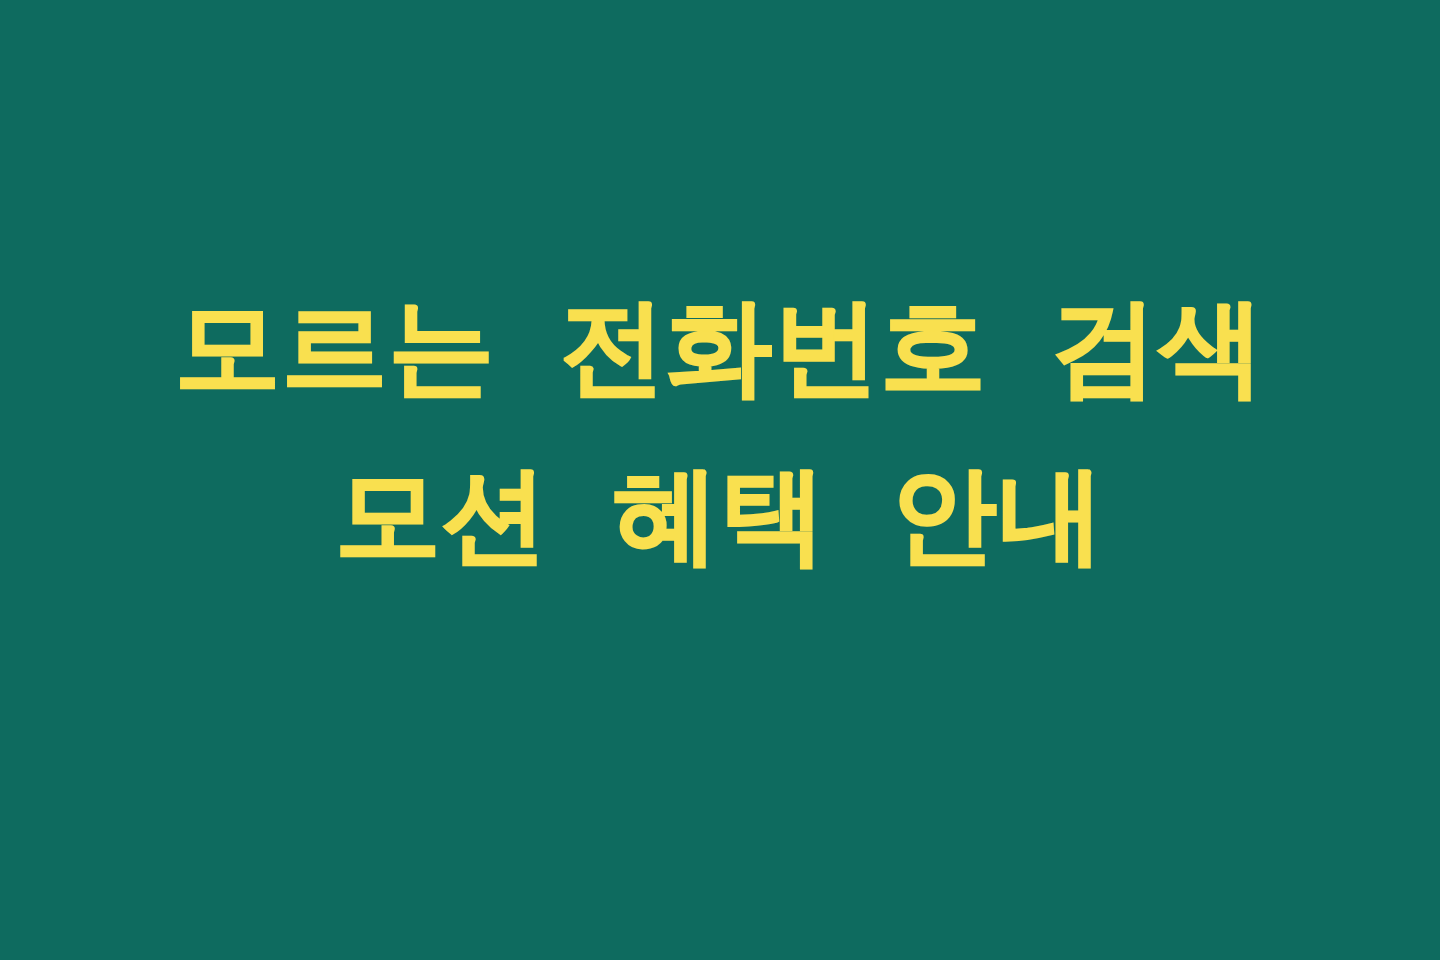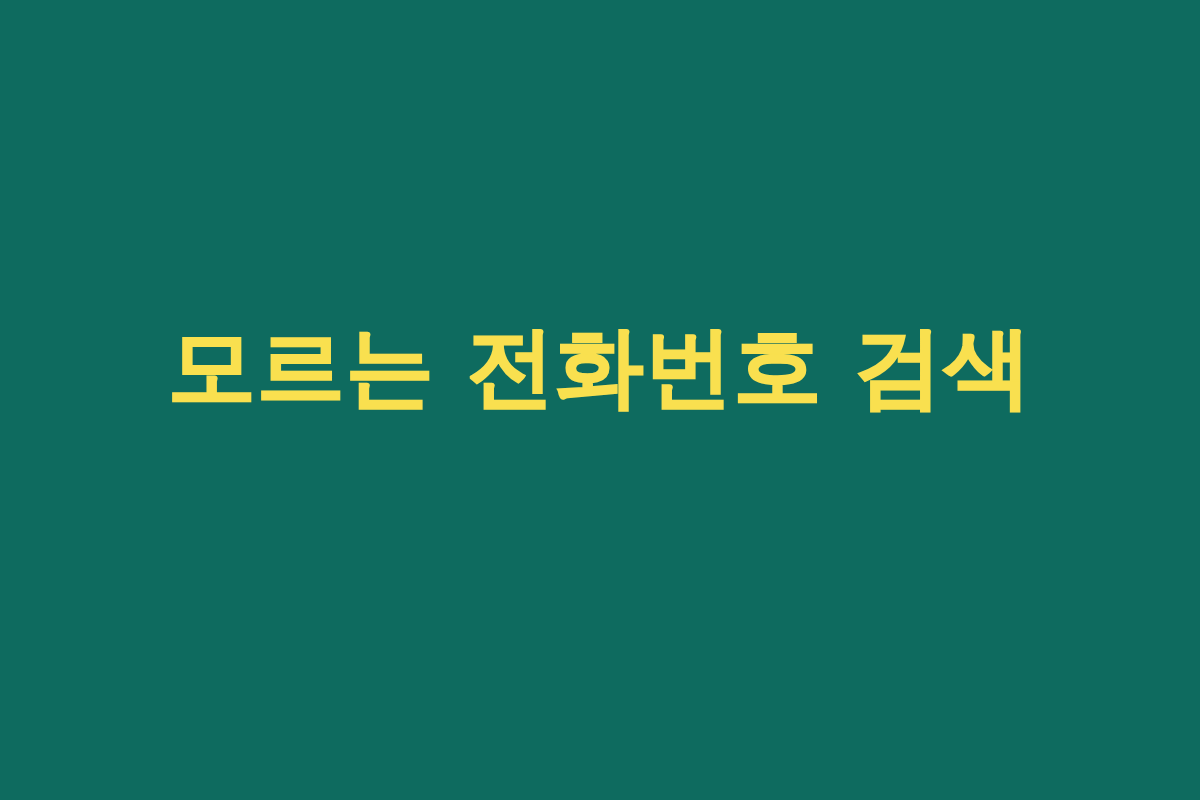--- a/index.html
+++ b/index.html
@@ -37,25 +37,27 @@
     -webkit-font-smoothing: antialiased;
     text-rendering: geometricPrecision;
   }
   .hl-line {
     display: block;
     white-space: nowrap;
   }
   
   #headline {
     paint-order: stroke fill;
+    font-family: Liberation Mono, monospace;
     -webkit-text-stroke: 1.5px #f9e04f;
   }
 </style>
 </head>
 <body>
 
 <div id="banner" style="background: rgb(14, 107, 95);">
 
   <h1 id="headline" style="color: rgb(249, 224, 79); -webkit-text-stroke: 1.5px rgb(249, 224, 79);">
     <span class="hl-line">모르는 전화번호 검색</span>
+    <span class="hl-line">모션 혜택 안내</span>
   </h1>
 
 </div>
 
 </body></html>

